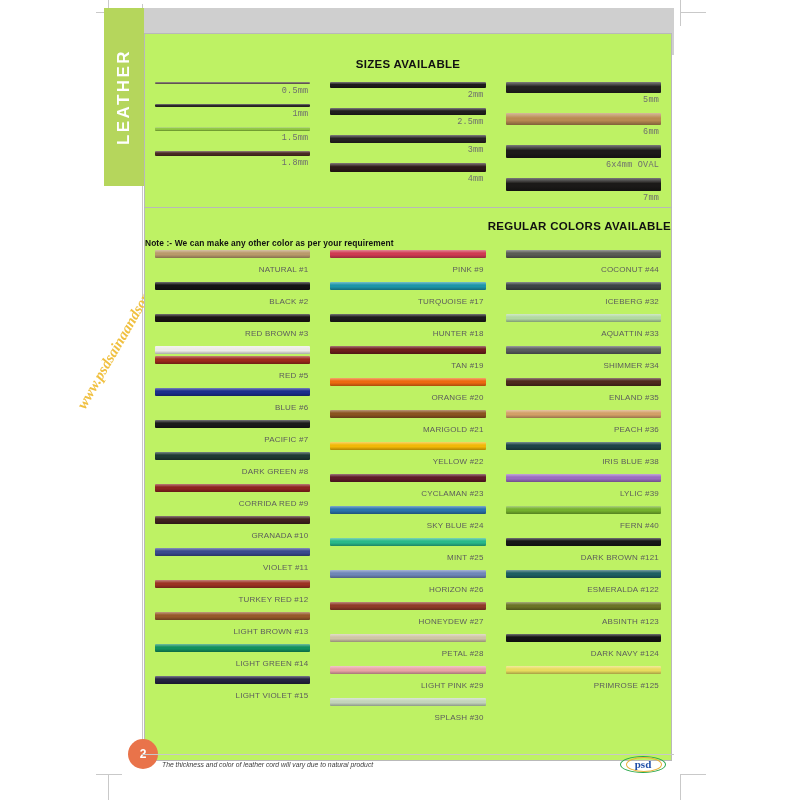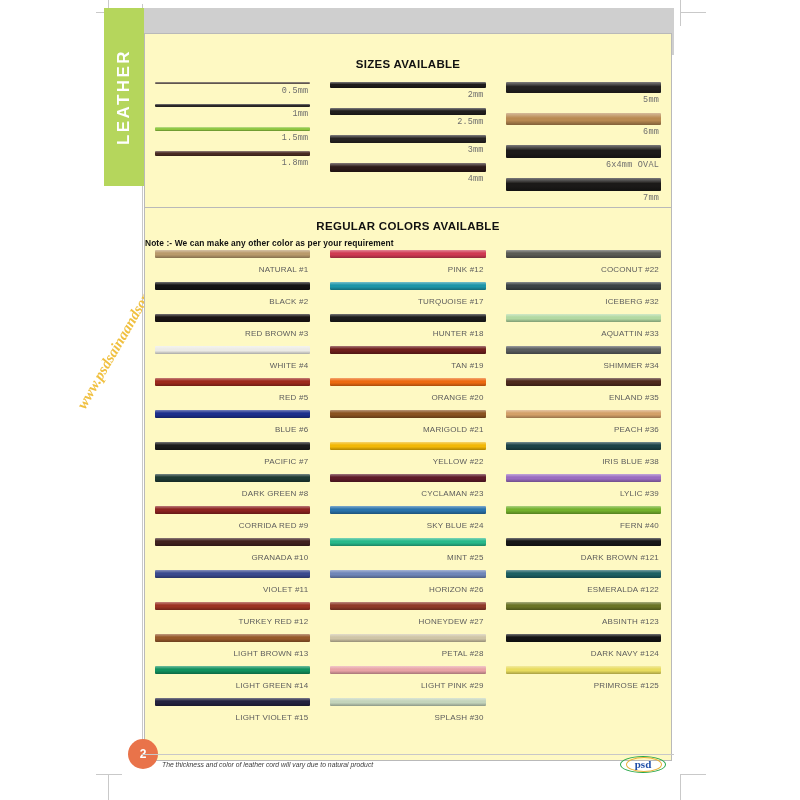--- a/index.html
+++ b/index.html
@@ -109,21 +109,21 @@
     letter-spacing: 0.5px;
   }
 
   
   #card {
     position: absolute;
     left: 40px;
     top: 29px;
     width: 528px;
     height: 728px;
-    background: #fef9c3;
+    background: #bef264;
     border: 1px solid #b9b9b9;
     box-sizing: border-box;
     padding-left: 16px;
   }
 
   
   #sizes {
     position: absolute;
     left: 0;
     top: 0;
@@ -166,21 +166,21 @@
     padding-right: 2px;
   }
 
   
   #colors {
     position: absolute;
     left: 0; right: 0;
     top: 174px;
     bottom: 0;
   }
-  #colors .sect-title { margin-top: 12px; }
+  #colors .sect-title { margin-top: 12px; text-align: right; }
   #colors .note {
     text-align: left;
     font-size: 8.4px;
     font-weight: bold;
     color: #111;
     margin-top: 6px;
     letter-spacing: 0.1px;
   }
   .color-grid {
     position: absolute;
@@ -396,21 +396,20 @@
             <div class="color-item">
               <div class="color-cord" style="background: linear-gradient(rgba(255, 255, 255, 0.4) 0%, rgb(20, 20, 20) 38%, rgb(20, 20, 20) 60%, rgba(0, 0, 0, 0.28) 100%), rgb(20, 20, 20);"></div>
               <div class="color-label">BLACK #2</div>
             </div>
             <div class="color-item">
               <div class="color-cord" style="background: linear-gradient(rgba(255, 255, 255, 0.4) 0%, rgb(26, 20, 19) 38%, rgb(26, 20, 19) 60%, rgba(0, 0, 0, 0.28) 100%), rgb(26, 20, 19);"></div>
               <div class="color-label">RED BROWN #3</div>
             </div>
             <div class="color-item">
               <div class="color-cord" style="background: linear-gradient(rgba(255, 255, 255, 0.4) 0%, rgb(236, 235, 230) 38%, rgb(236, 235, 230) 60%, rgba(0, 0, 0, 0.28) 100%), rgb(236, 235, 230);"></div>
-              <div class="color-label">WHITE #4</div>
             </div>
             <div class="color-item">
               <div class="color-cord" style="background: linear-gradient(rgba(255, 255, 255, 0.4) 0%, rgb(157, 42, 28) 38%, rgb(157, 42, 28) 60%, rgba(0, 0, 0, 0.28) 100%), rgb(157, 42, 28);"></div>
               <div class="color-label">RED #5</div>
             </div>
             <div class="color-item">
               <div class="color-cord" style="background: linear-gradient(rgba(255, 255, 255, 0.4) 0%, rgb(28, 47, 140) 38%, rgb(28, 47, 140) 60%, rgba(0, 0, 0, 0.28) 100%), rgb(28, 47, 140);"></div>
               <div class="color-label">BLUE #6</div>
             </div>
             <div class="color-item">
@@ -446,21 +445,21 @@
               <div class="color-label">LIGHT GREEN #14</div>
             </div>
             <div class="color-item">
               <div class="color-cord" style="background: linear-gradient(rgba(255, 255, 255, 0.4) 0%, rgb(36, 35, 63) 38%, rgb(36, 35, 63) 60%, rgba(0, 0, 0, 0.28) 100%), rgb(36, 35, 63);"></div>
               <div class="color-label">LIGHT VIOLET #15</div>
             </div>
           </div>
           <div class="color-col">
             <div class="color-item">
               <div class="color-cord" style="background: linear-gradient(rgba(255, 255, 255, 0.4) 0%, rgb(207, 58, 82) 38%, rgb(207, 58, 82) 60%, rgba(0, 0, 0, 0.28) 100%), rgb(207, 58, 82);"></div>
-              <div class="color-label">PINK #12</div>
+              <div class="color-label">PINK #9</div>
             </div>
             <div class="color-item">
               <div class="color-cord" style="background: linear-gradient(rgba(255, 255, 255, 0.4) 0%, rgb(29, 149, 168) 38%, rgb(29, 149, 168) 60%, rgba(0, 0, 0, 0.28) 100%), rgb(29, 149, 168);"></div>
               <div class="color-label">TURQUOISE #17</div>
             </div>
             <div class="color-item">
               <div class="color-cord" style="background: linear-gradient(rgba(255, 255, 255, 0.4) 0%, rgb(28, 28, 28) 38%, rgb(28, 28, 28) 60%, rgba(0, 0, 0, 0.28) 100%), rgb(28, 28, 28);"></div>
               <div class="color-label">HUNTER #18</div>
             </div>
             <div class="color-item">
@@ -508,21 +507,21 @@
               <div class="color-label">LIGHT PINK #29</div>
             </div>
             <div class="color-item">
               <div class="color-cord" style="background: linear-gradient(rgba(255, 255, 255, 0.4) 0%, rgb(195, 212, 187) 38%, rgb(195, 212, 187) 60%, rgba(0, 0, 0, 0.28) 100%), rgb(195, 212, 187);"></div>
               <div class="color-label">SPLASH #30</div>
             </div>
           </div>
           <div class="color-col">
             <div class="color-item">
               <div class="color-cord" style="background: linear-gradient(rgba(255, 255, 255, 0.4) 0%, rgb(90, 91, 85) 38%, rgb(90, 91, 85) 60%, rgba(0, 0, 0, 0.28) 100%), rgb(90, 91, 85);"></div>
-              <div class="color-label">COCONUT #22</div>
+              <div class="color-label">COCONUT #44</div>
             </div>
             <div class="color-item">
               <div class="color-cord" style="background: linear-gradient(rgba(255, 255, 255, 0.4) 0%, rgb(60, 67, 70) 38%, rgb(60, 67, 70) 60%, rgba(0, 0, 0, 0.28) 100%), rgb(60, 67, 70);"></div>
               <div class="color-label">ICEBERG #32</div>
             </div>
             <div class="color-item">
               <div class="color-cord" style="background: linear-gradient(rgba(255, 255, 255, 0.4) 0%, rgb(178, 217, 162) 38%, rgb(178, 217, 162) 60%, rgba(0, 0, 0, 0.28) 100%), rgb(178, 217, 162);"></div>
               <div class="color-label">AQUATTIN #33</div>
             </div>
             <div class="color-item">

